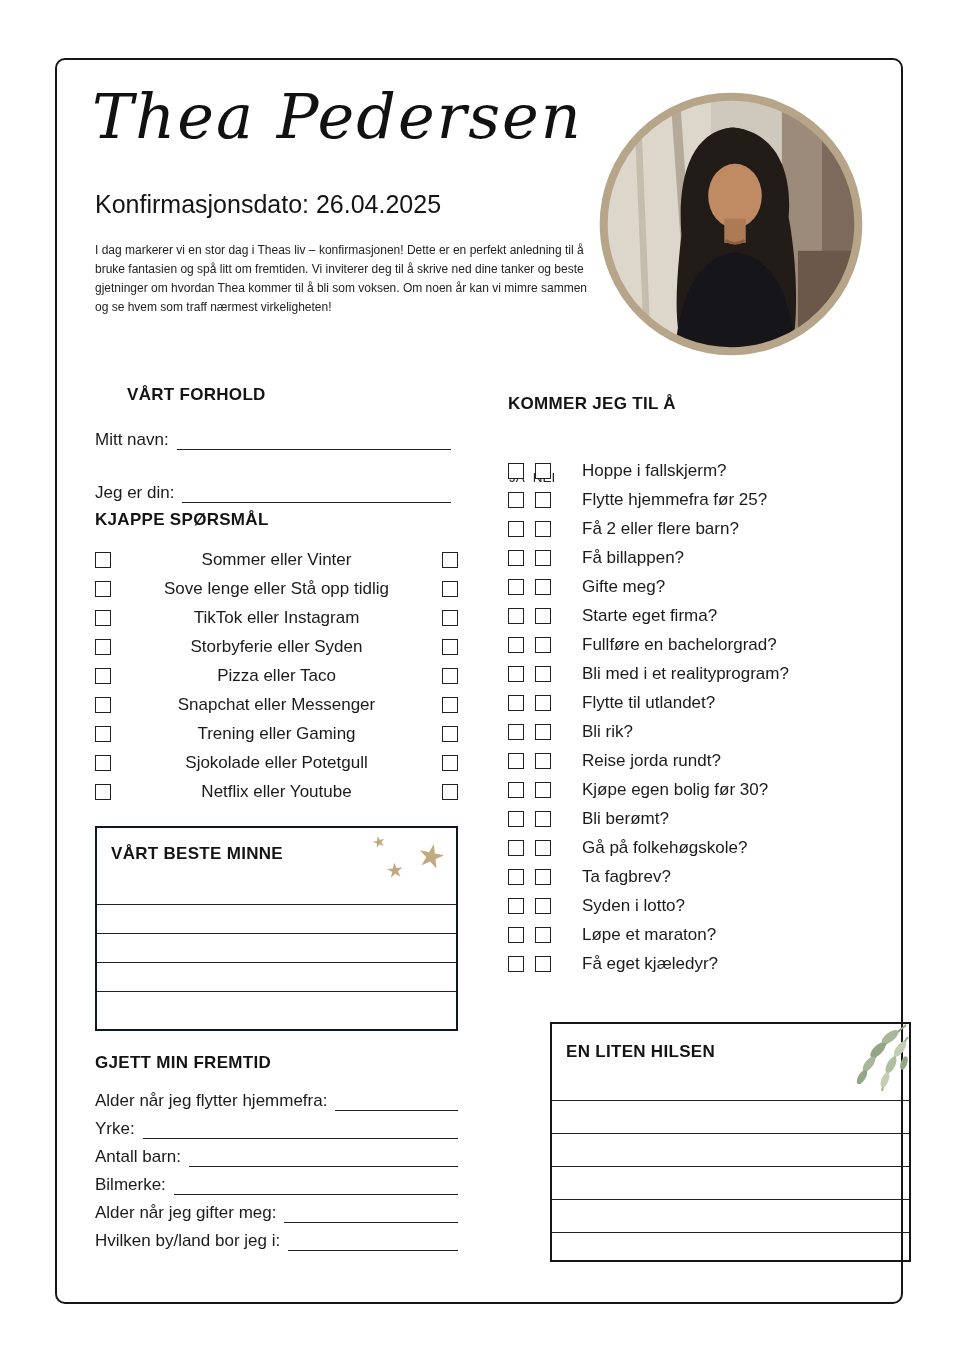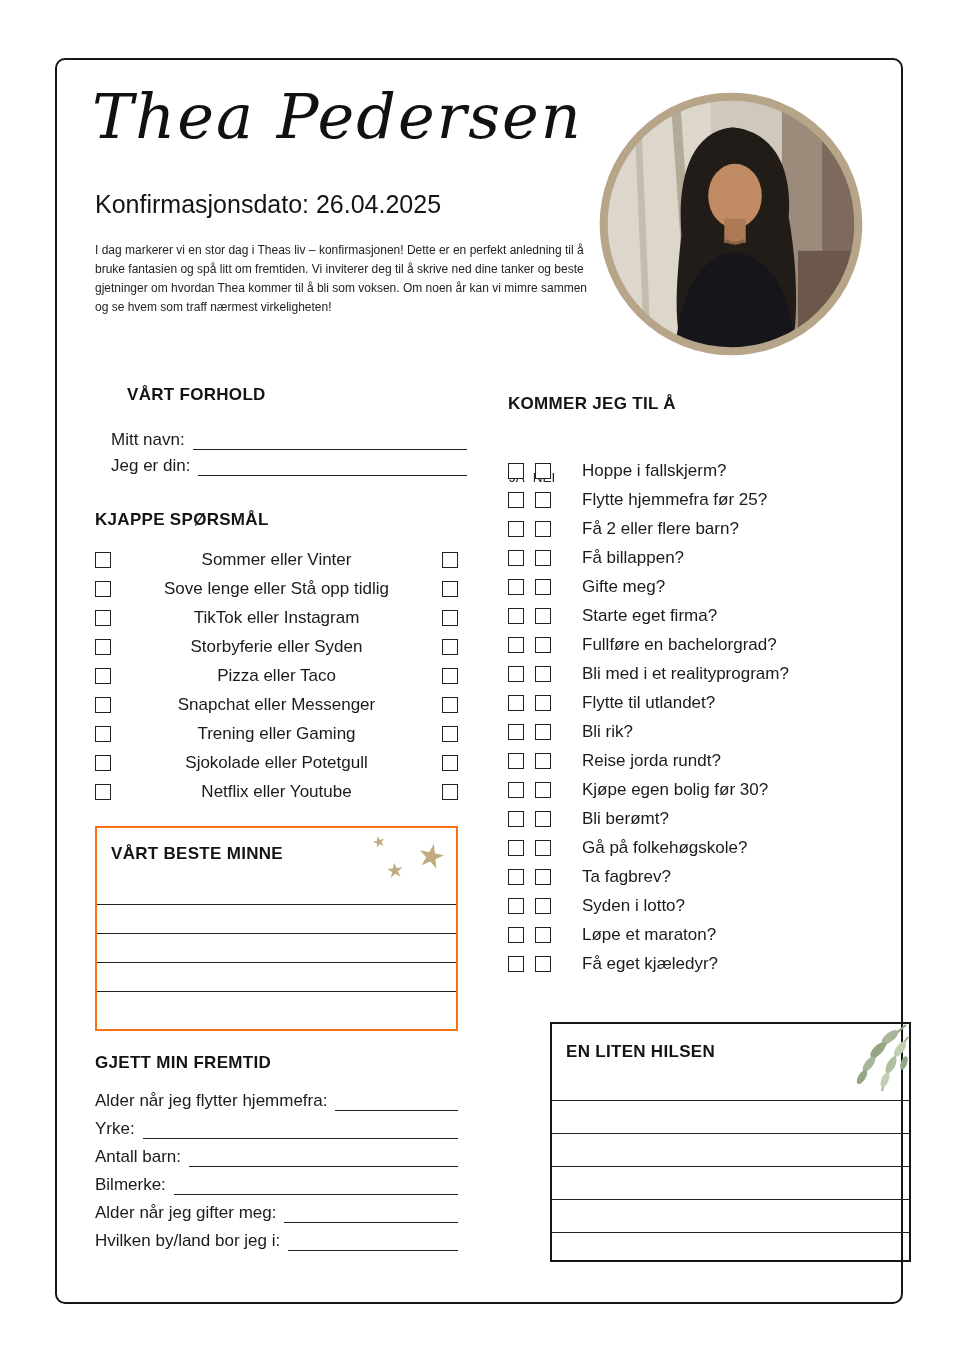--- a/index.html
+++ b/index.html
@@ -15,32 +15,32 @@
 
   .dateline{position:absolute;left:95px;top:190px;font-size:25px;color:#141414;}
   .intro{position:absolute;left:95px;top:241px;width:497px;font-size:12px;line-height:19px;color:#222;}
 
   .sec-title{font-size:17px;font-weight:bold;letter-spacing:.3px;color:#141414;}
   .t-forhold{position:absolute;left:95px;top:385px;margin-left:32px;}
   .t-kjappe{position:absolute;left:95px;top:510px;}
   .t-fremtid{position:absolute;left:95px;top:1053px;}
   .t-kommer{position:absolute;left:508px;top:394px;}
 
-  .forhold-fields{position:absolute;left:111px;top:424px;width:356px;display:flex;flex-direction:column;gap:0;}
+  .forhold-fields{position:absolute;left:95px;top:424px;width:356px;display:flex;flex-direction:column;gap:27px;}
   .row-field{display:flex;align-items:flex-end;height:26px;}
   .field-label{font-size:17px;padding-right:8px;white-space:nowrap;}
   .field-line{flex:1;border-bottom:1.5px solid #222;height:20px;}
 
   .qq-list{position:absolute;left:95px;top:545px;width:363px;}
   .qq-row{display:flex;align-items:center;height:29px;}
   .cb{width:16px;height:16px;border:1.6px solid #222;background:#fff;flex:none;box-sizing:border-box;}
   .qq-label{flex:1;text-align:center;font-size:17px;}
 
   .memory-box{position:absolute;left:95px;top:826px;width:363px;height:205px;
-              border:2px solid #f97316;box-sizing:border-box;}
+              border:2px solid #0f172a;box-sizing:border-box;}
   .memory-title{position:absolute;left:14px;top:16px;}
   .stars{position:absolute;top:6px;right:10px;width:76px;height:56px;}
   .star{position:absolute;color:#c2aa80;line-height:1;}
   .star-a{font-size:15px;left:2px;top:0;transform:rotate(-15deg);}
   .star-b{font-size:32px;right:0;top:6px;transform:rotate(12deg);}
   .star-c{font-size:20px;left:16px;top:26px;transform:rotate(-6deg);}
   .memory-lines{position:absolute;left:0;right:0;top:76px;}
   .write-line{height:28px;border-top:1.6px solid #222;}
 
   .future-fields{position:absolute;left:95px;top:1083px;width:363px;display:flex;flex-direction:column;}

